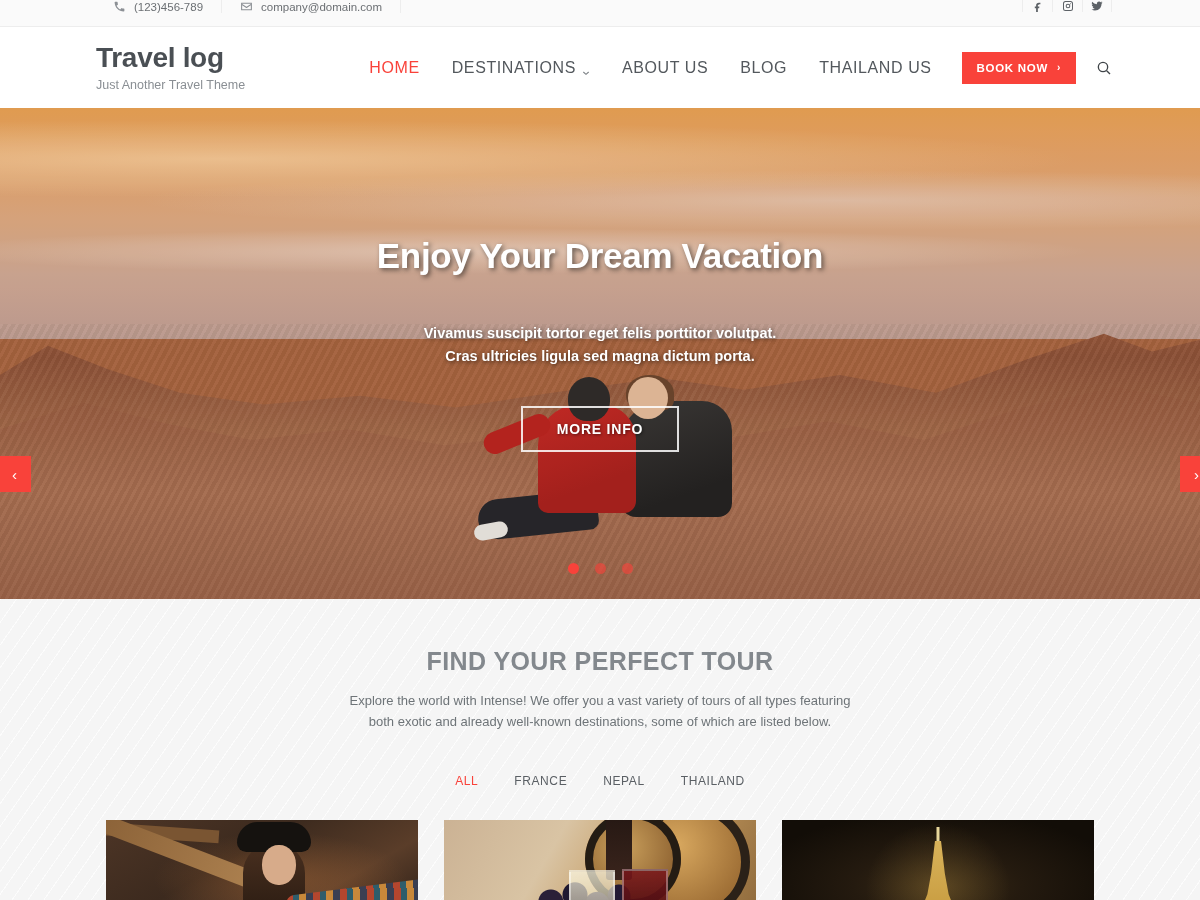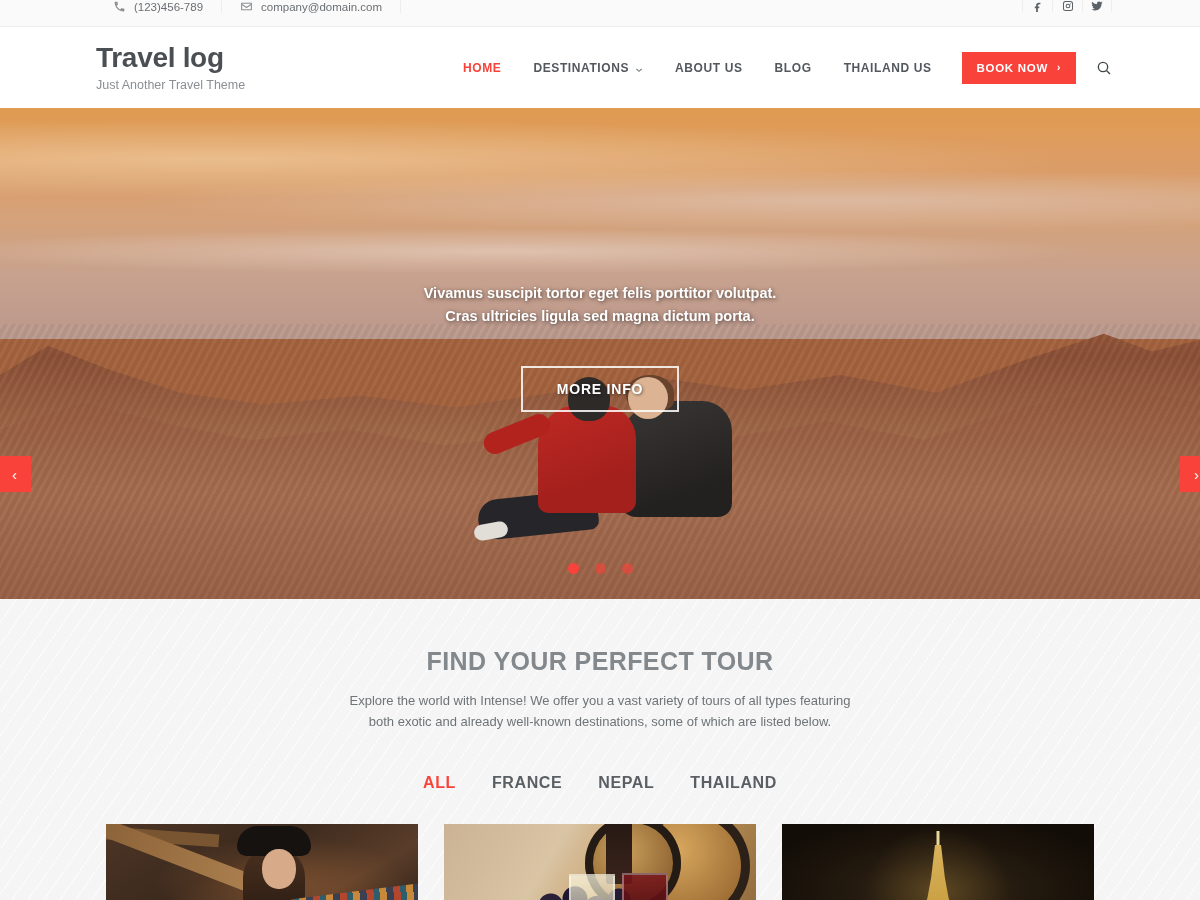--- a/index.html
+++ b/index.html
@@ -41,21 +41,21 @@
     gap:28px;
   }
   .brand{ display:flex; flex-direction:column; justify-content:center; }
   .brand-title{
     font-size:28px; font-weight:bold; color:#4a4f54; letter-spacing:-.3px;
     line-height:1.1;
   }
   .brand-sub{ font-size:12.5px; color:#8a8f94; margin-top:4px; }
   .nav{ margin-left:auto; display:flex; align-items:center; gap:0; }
   .nav-item{
-    font-size:12px; font-weight:bold; letter-spacing:.6px; color:#53585d;
+    font-size:16px; font-weight:normal; letter-spacing:.6px; color:#53585d;
     padding:0 16px; display:flex; align-items:center; gap:6px; white-space:nowrap;
   }
   .nav-item.active{ color:#f9423a; }
   .caret{ display:inline-block; width:8px; height:8px; position:relative; top:-1px; }
   .caret svg{ width:100%; height:100%; stroke:#7b8085; fill:none; stroke-width:1.6; }
   .book-btn{
     background:#f9423a; color:#fff; font-size:11.5px; font-weight:bold;
     letter-spacing:.7px; padding:10px 15px; display:flex; align-items:center;
     gap:9px; margin-left:14px; border:none; cursor:pointer;
   }
@@ -189,21 +189,21 @@
   .tours-inner{ padding-top:48px; text-align:center; }
   .tours-title{
     font-size:25px; font-weight:bold; color:#83888d; letter-spacing:.4px;
   }
   .tours-desc{
     margin-top:14px; font-size:13px; line-height:21px; color:#6e7478;
     max-width:520px; margin-left:auto; margin-right:auto;
   }
   .filters{ margin-top:40px; display:flex; justify-content:center; gap:28px; }
   .filter{
-    font-size:16px; font-weight:bold; letter-spacing:.6px; color:#5a5f64;
+    font-size:12px; font-weight:normal; letter-spacing:.6px; color:#5a5f64;
     cursor:pointer; padding:2px 4px;
   }
   .filter.active{ color:#f9423a; }
   .cards{
     margin-top:30px; display:flex; justify-content:center; gap:26px;
   }
   .card{ width:312px; height:95px; overflow:hidden; position:relative; }
   .card-1{
     background:
       radial-gradient(58% 70% at 56% 62%, rgba(196,120,60,.35), transparent 70%),
@@ -388,20 +388,21 @@
       <div class="fig-red-legs"></div>
       <div class="shoe"></div>
       <div class="fig-red"></div>
       <div class="fig-red-arm"></div>
       <div class="fig-red-head"></div>
     </div>
   </div>
   <div class="hero-overlay"></div>
 
   <div class="hero-content">
+    <div class="hero-title">Enjoy Your Dream Vacation</div>
     <div class="hero-desc">
       <div>Vivamus suscipit tortor eget felis porttitor volutpat.</div>
       <div>Cras ultricies ligula sed magna dictum porta.</div>
     </div>
     <button class="more-btn">MORE INFO</button>
   </div>
 
   <button class="arrow-btn arrow-left">‹</button>
   <button class="arrow-btn arrow-right">›</button>
 

